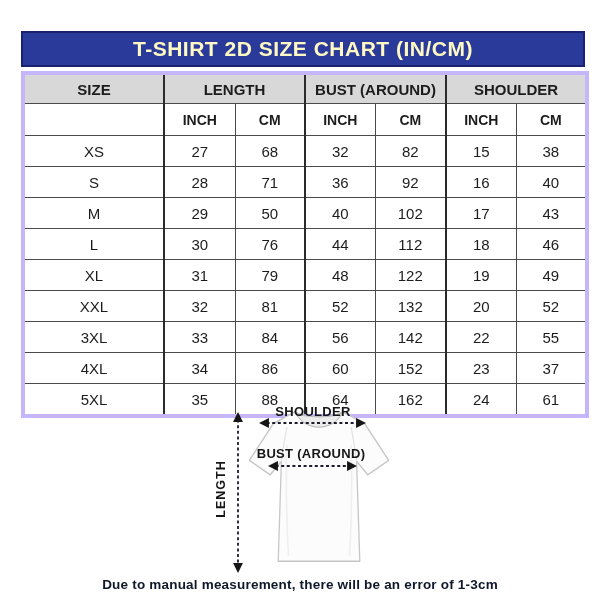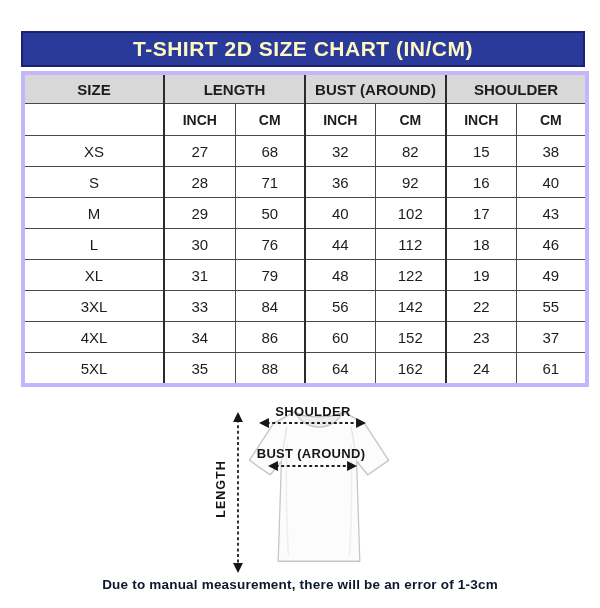--- a/index.html
+++ b/index.html
@@ -148,20 +148,29 @@
       <tr>
         <td class="size-cell">XL</td>
         <td class="gb">31</td>
         <td>79</td>
         <td class="gb">48</td>
         <td>122</td>
         <td class="gb">19</td>
         <td>49</td>
       </tr>
       <tr>
+        <td class="size-cell">XXL</td>
+        <td class="gb">32</td>
+        <td>81</td>
+        <td class="gb">52</td>
+        <td>132</td>
+        <td class="gb">20</td>
+        <td>52</td>
+      </tr>
+      <tr>
         <td class="size-cell">3XL</td>
         <td class="gb">33</td>
         <td>84</td>
         <td class="gb">56</td>
         <td>142</td>
         <td class="gb">22</td>
         <td>55</td>
       </tr>
       <tr>
         <td class="size-cell">4XL</td>

